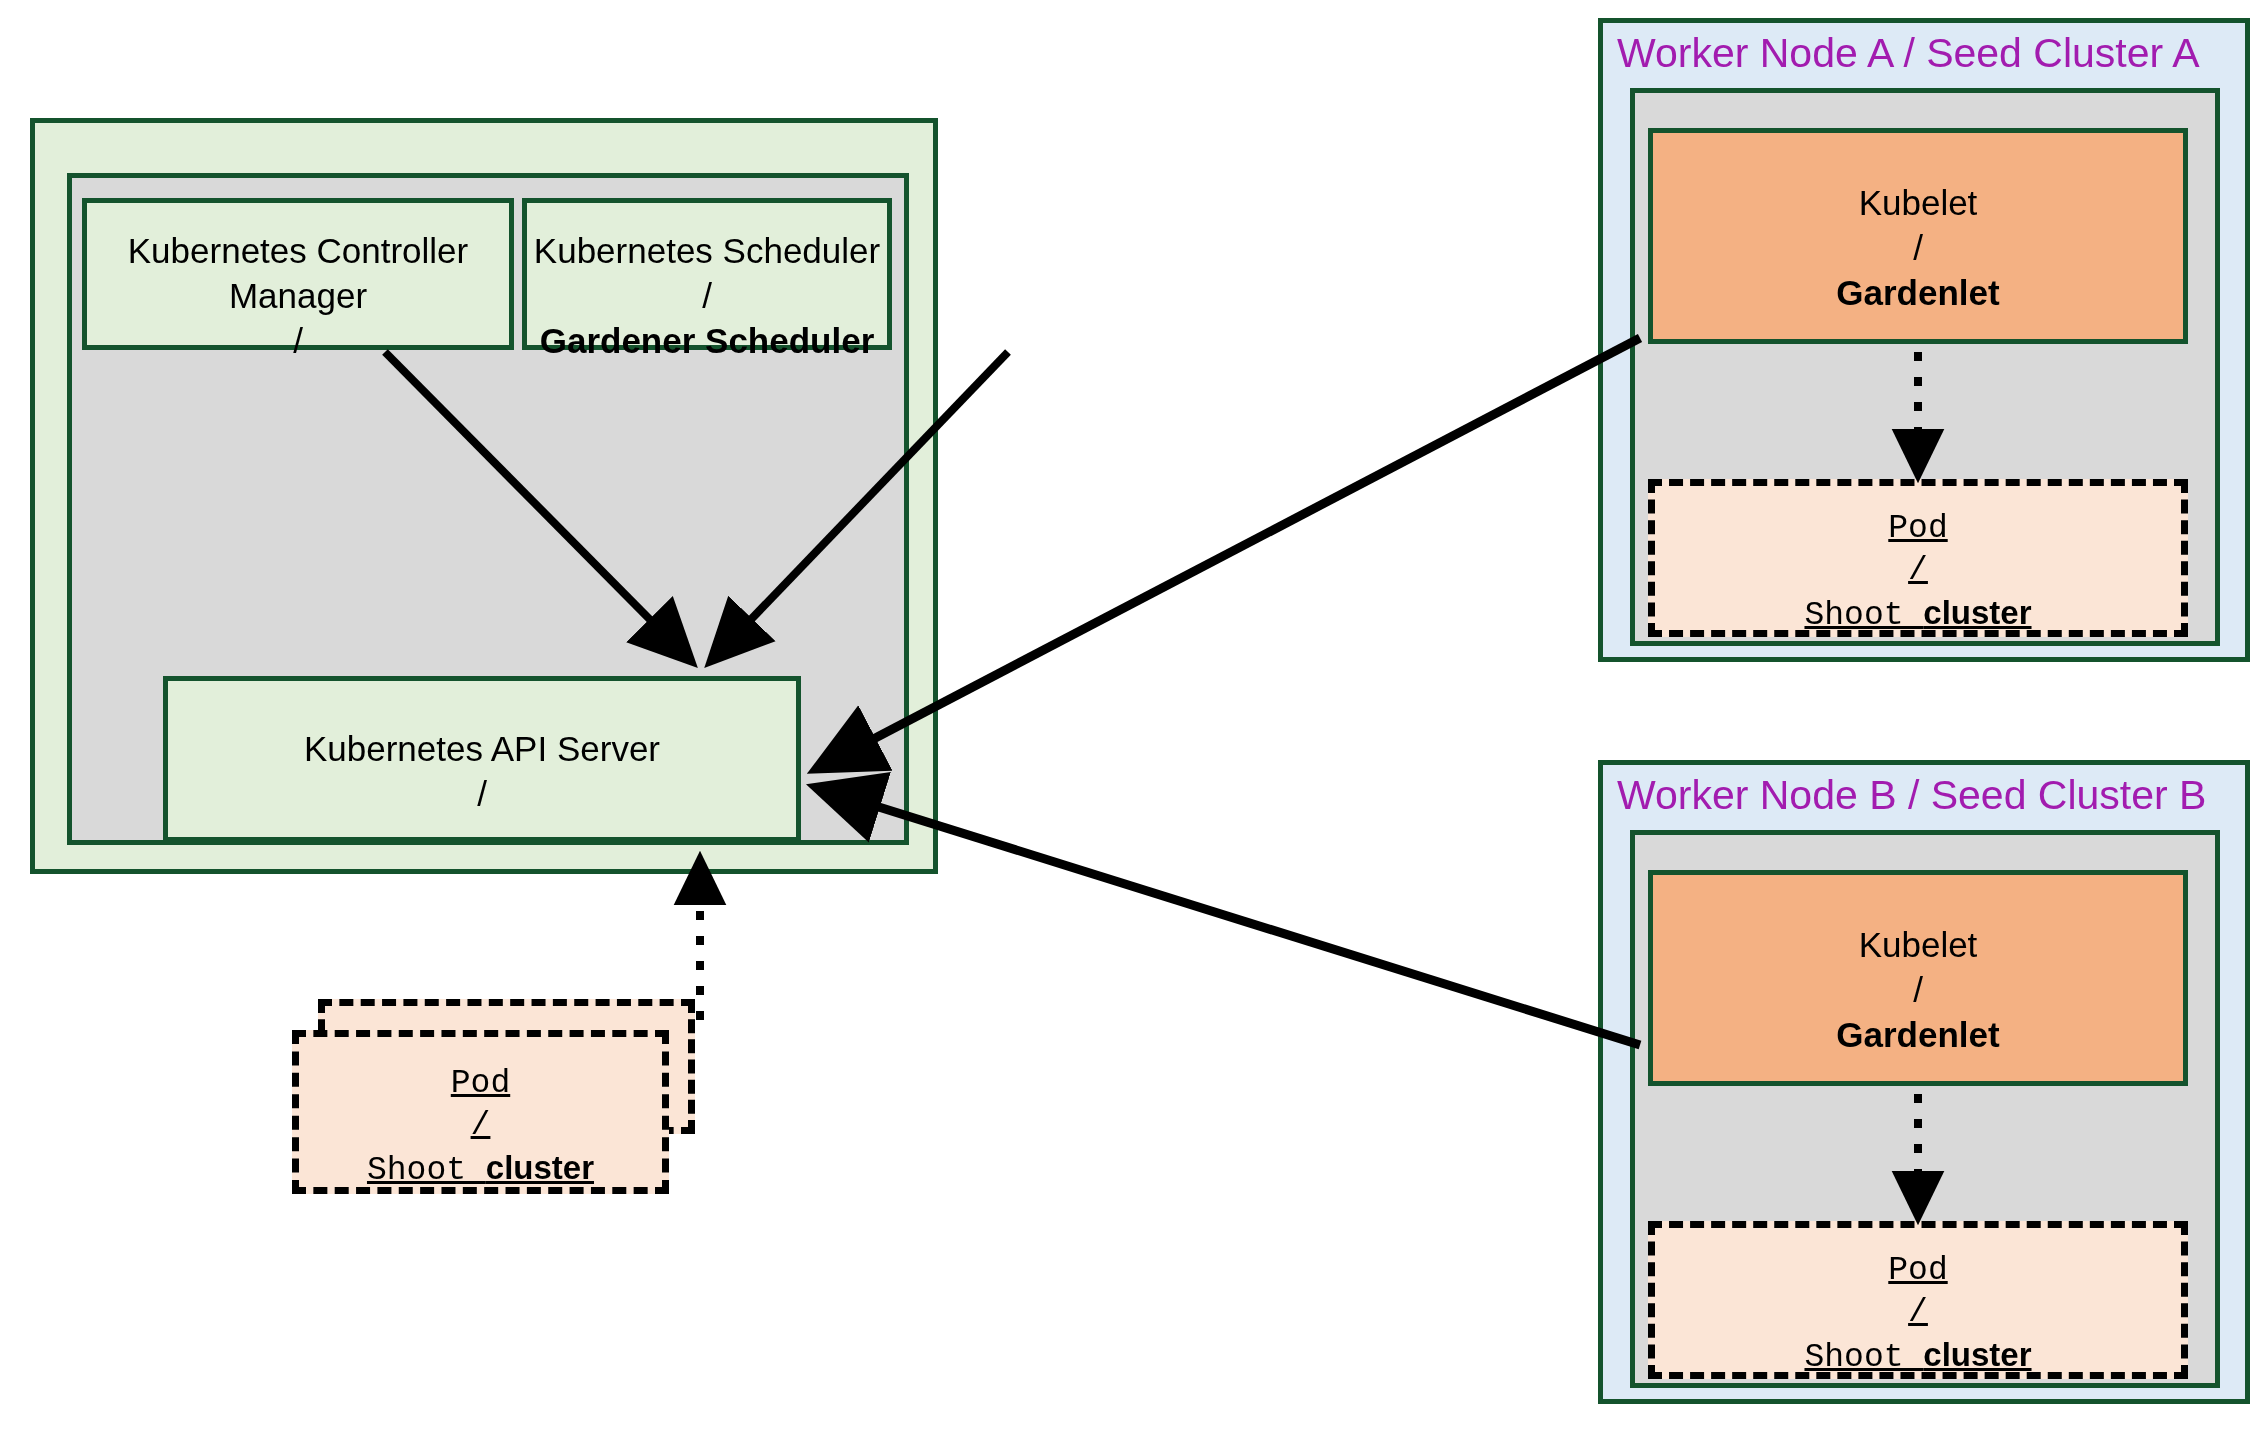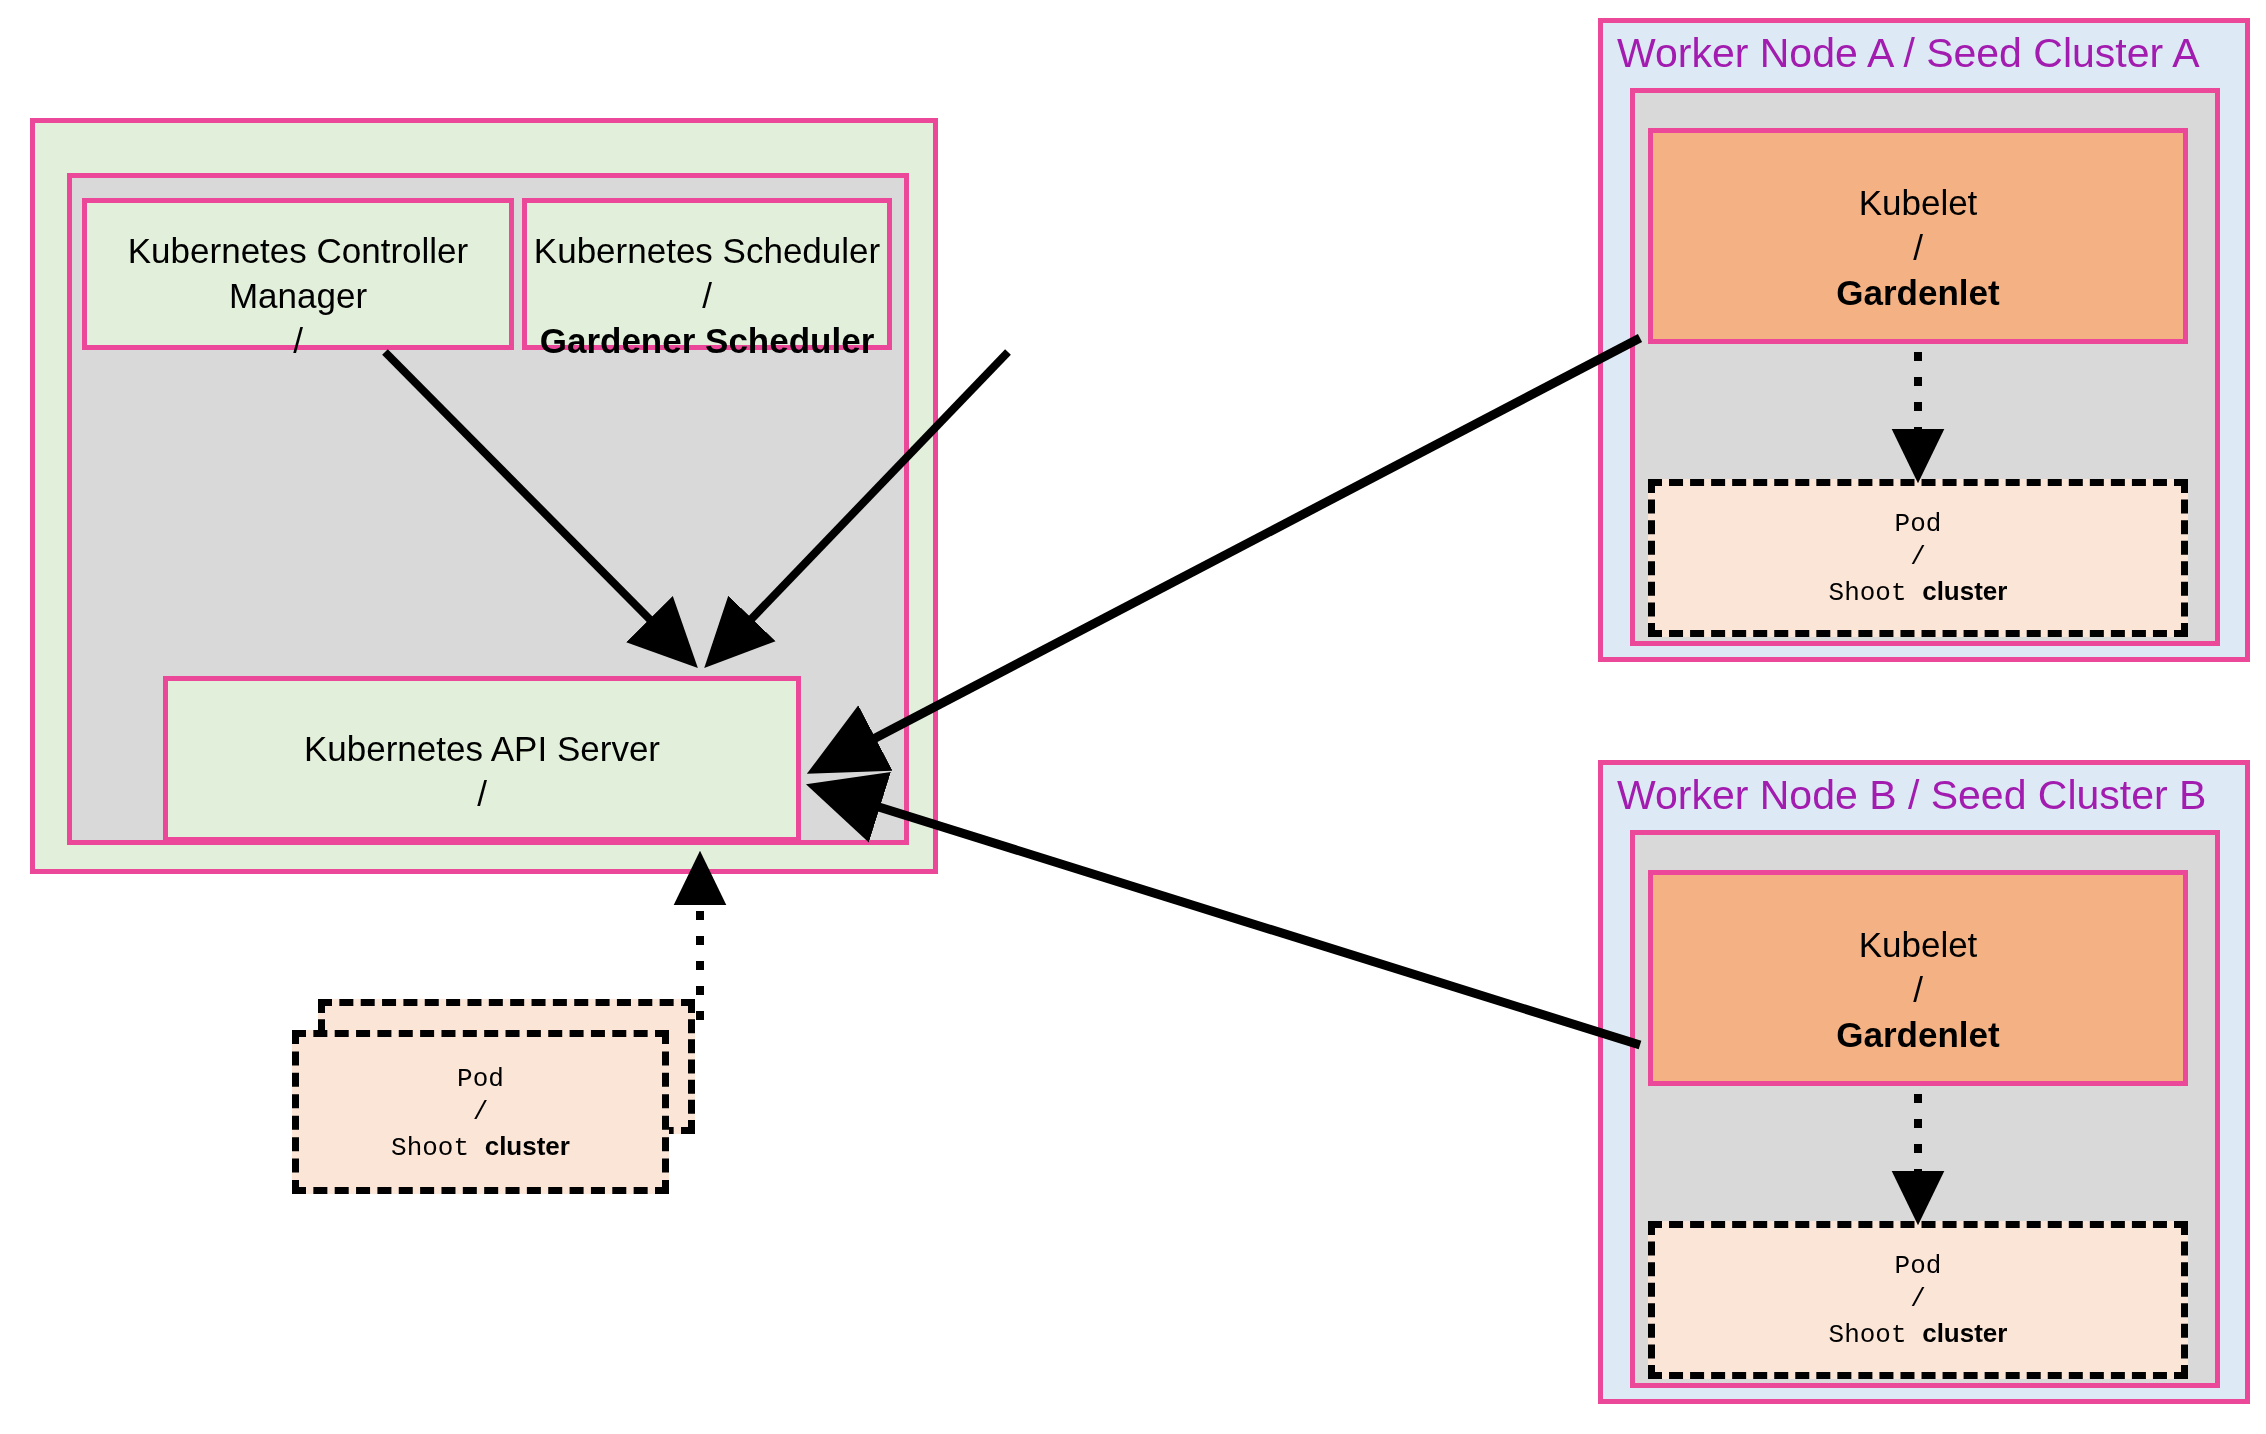--- a/index.html
+++ b/index.html
@@ -20,21 +20,21 @@
     position: absolute;
     left: 0; top: 0;
     width: 2266px;
     height: 1434px;
   }
 
   
   .box {
     position: absolute;
     box-sizing: border-box;
-    border: 5px solid #ec4899;
+    border: 5px solid #14532d;
   }
   .box-green  { background: #e2efda; }
   .box-grey   { background: #d9d9d9; }
   .box-blue   { background: #ddeaf6; }
   .box-orange { background: #f4b183; }
   .box-peach  { background: #fbe5d6; }
 
   .dashed {
     border: 7px dashed #000000;
   }
@@ -54,21 +54,22 @@
     width: 100%;
     text-align: center;
     font-size: 35px;
     line-height: 1.28;
     color: #000;
   }
   .node-label .ln { display: block; }
   .node-label .b  { font-weight: 700; text-align: center; }
   .mono {
     font-family: "Liberation Mono", "DejaVu Sans Mono", monospace;
-    font-size: 26px;
+    font-size: 33px;
+    text-decoration: underline;
   }
   .mono .sans-b {
     font-family: "Liberation Sans", sans-serif;
     font-weight: 700;
   }
 
   
   .arrows {
     position: absolute;
     left: 0; top: 0;

